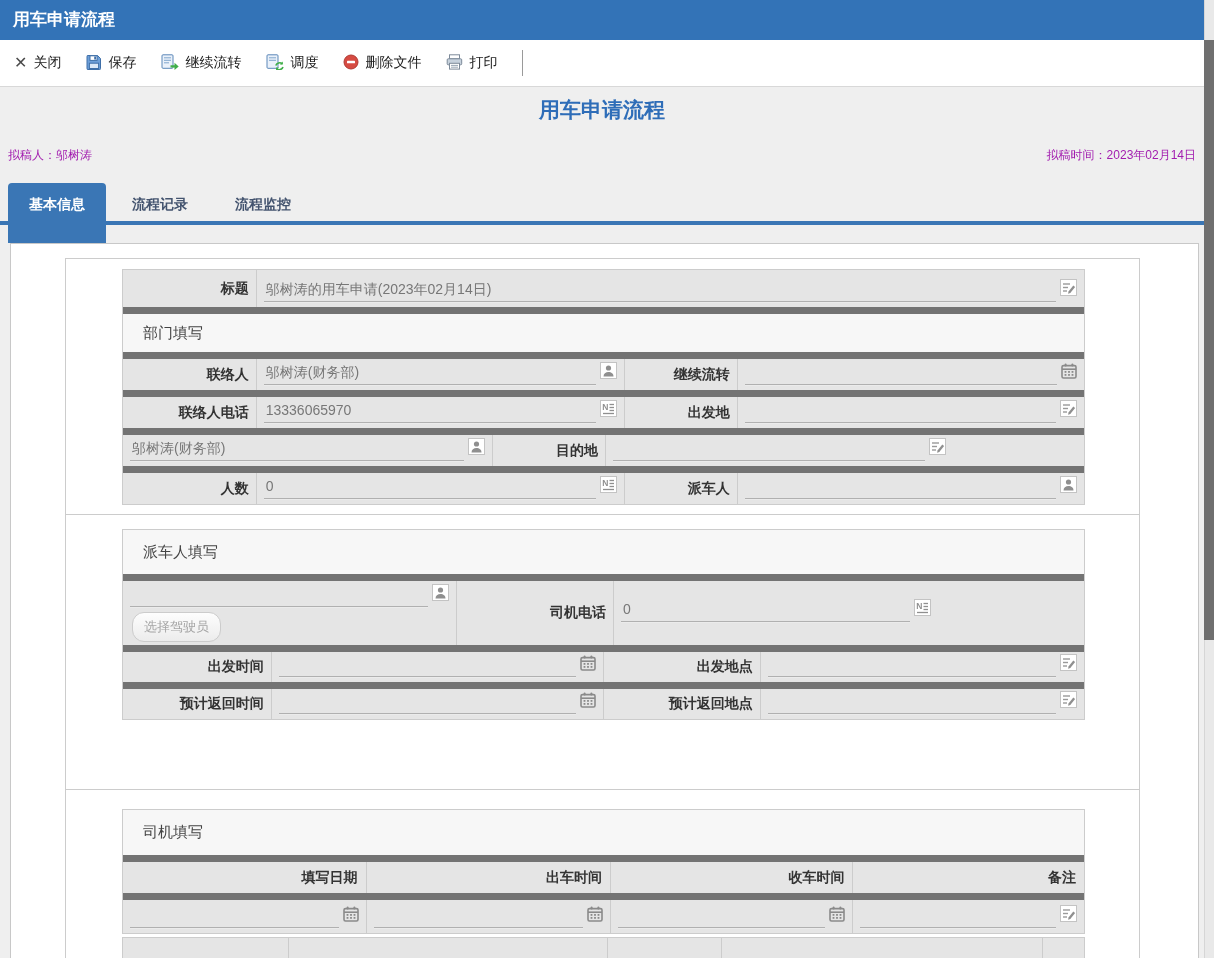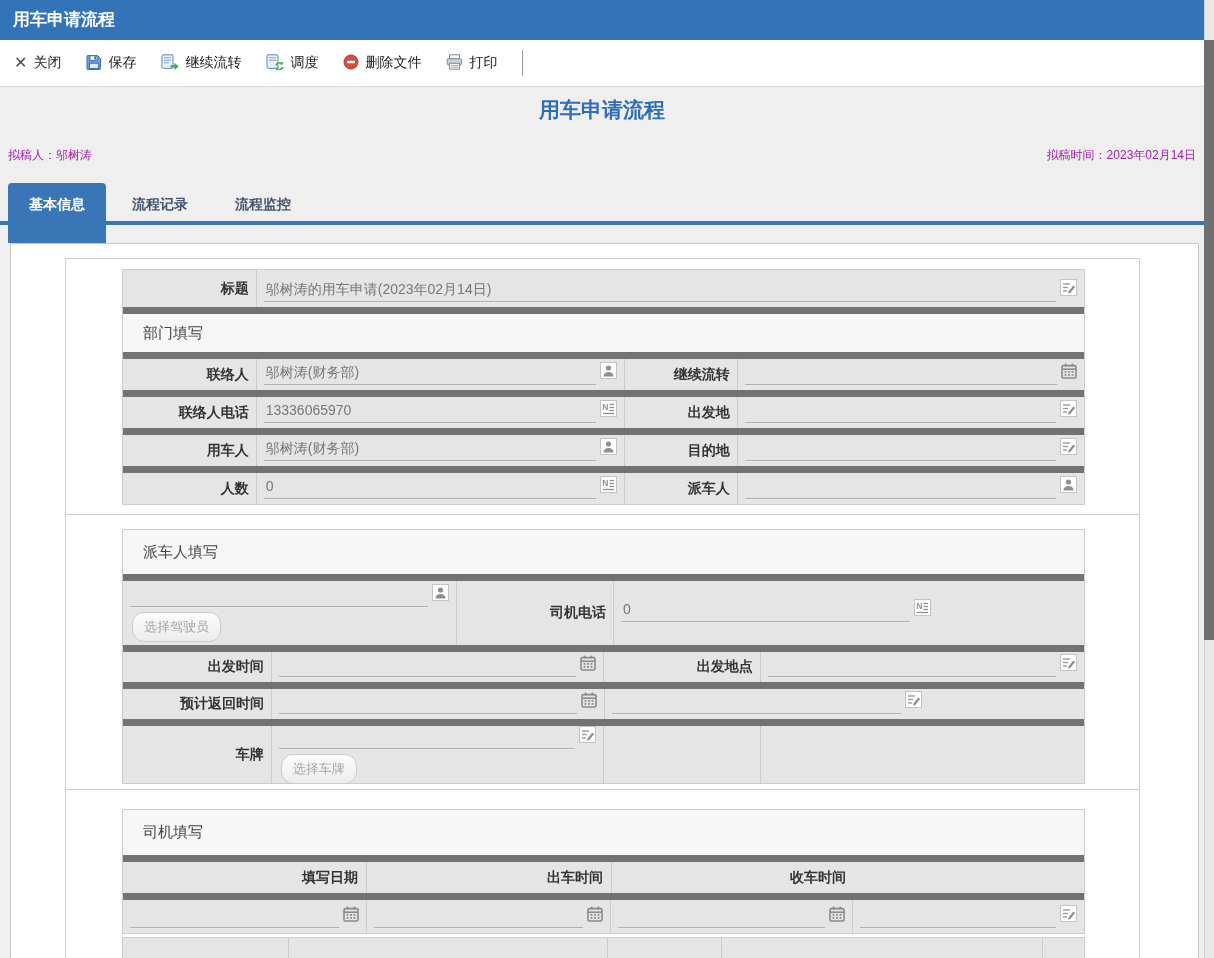--- a/index.html
+++ b/index.html
@@ -218,21 +218,20 @@
           <span class="ficon"><svg width="17" height="17" viewBox="0 0 17 17">
                 <rect x="0.5" y="0.5" width="16" height="16" fill="#fff" stroke="#c3c3c3"></rect>
                 <line x1="3" y1="5" x2="10" y2="5" stroke="#9a9a9a" stroke-width="1.4"></line>
                 <line x1="3" y1="8.5" x2="8" y2="8.5" stroke="#9a9a9a" stroke-width="1.4"></line>
                 <line x1="3" y1="12" x2="7" y2="12" stroke="#9a9a9a" stroke-width="1.4"></line>
                 <path d="M8.5 12.5 L13.3 6.6 l1.8 1.5 -4.8 5.9 -2.2 .7z" fill="#8f8f8f"></path>
               </svg></span>
         </div>
       </div>
       <div class="row h38">
-        <div class="cell lbl w133">用车人</div>
         <div class="cell fld w369">
           <div class="uline">邬树涛(财务部)</div>
           <span class="ficon"><svg width="17" height="17" viewBox="0 0 17 17">
                 <rect x="0.5" y="0.5" width="16" height="16" fill="#fff" stroke="#c3c3c3"></rect>
                 <circle cx="8.5" cy="6" r="2.6" fill="#8f8f8f"></circle>
                 <path d="M3.5 14.5c0-3 2.2-4.6 5-4.6s5 1.6 5 4.6z" fill="#8f8f8f"></path>
               </svg></span>
         </div>
         <div class="cell lbl w113">目的地</div>
         <div class="cell fld w348">
@@ -345,61 +344,45 @@
                 <g fill="#8a8a8a">
                   <rect x="3.6" y="8" width="1.8" height="1.8"></rect>
                   <rect x="7.1" y="8" width="1.8" height="1.8"></rect>
                   <rect x="10.6" y="8" width="1.8" height="1.8"></rect>
                   <rect x="3.6" y="11" width="1.8" height="1.8"></rect>
                   <rect x="7.1" y="11" width="1.8" height="1.8"></rect>
                   <rect x="10.6" y="11" width="1.8" height="1.8"></rect>
                 </g>
               </svg></span>
         </div>
+        <div class="cell lbl w157">预计返回地点</div>
         <div class="cell fld w325">
           <div class="uline"></div>
           <span class="ficon"><svg width="17" height="17" viewBox="0 0 17 17">
                 <rect x="0.5" y="0.5" width="16" height="16" fill="#fff" stroke="#c3c3c3"></rect>
                 <line x1="3" y1="5" x2="10" y2="5" stroke="#9a9a9a" stroke-width="1.4"></line>
                 <line x1="3" y1="8.5" x2="8" y2="8.5" stroke="#9a9a9a" stroke-width="1.4"></line>
                 <line x1="3" y1="12" x2="7" y2="12" stroke="#9a9a9a" stroke-width="1.4"></line>
                 <path d="M8.5 12.5 L13.3 6.6 l1.8 1.5 -4.8 5.9 -2.2 .7z" fill="#8f8f8f"></path>
               </svg></span>
         </div>
-      </div>
-      <div class="row h64">
-        <div class="cell lbl w148">车牌</div>
-        <div class="cell stack w333">
-          <div class="irow">
-            <div class="uline"></div>
-            <span class="ficon"><svg width="17" height="17" viewBox="0 0 17 17">
-                  <rect x="0.5" y="0.5" width="16" height="16" fill="#fff" stroke="#c3c3c3"></rect>
-                  <line x1="3" y1="5" x2="10" y2="5" stroke="#9a9a9a" stroke-width="1.4"></line>
-                  <line x1="3" y1="8.5" x2="8" y2="8.5" stroke="#9a9a9a" stroke-width="1.4"></line>
-                  <line x1="3" y1="12" x2="7" y2="12" stroke="#9a9a9a" stroke-width="1.4"></line>
-                  <path d="M8.5 12.5 L13.3 6.6 l1.8 1.5 -4.8 5.9 -2.2 .7z" fill="#8f8f8f"></path>
-                </svg></span>
-          </div>
-          <div class="sel-btn">选择车牌</div>
-        </div>
-        <div class="cell w157"></div>
-        <div class="cell w325"></div>
       </div>
     </div>
   </div>
 
   <div class="sbox sbox3">
     <div class="tbl t3">
       <div class="row h45">
         <div class="sect-hdr" style="width:100%">司机填写</div>
       </div>
       <div class="row h38">
         <div class="cell colhdr w243">填写日期</div>
         <div class="cell colhdr w245">出车时间</div>
         <div class="cell colhdr w243">收车时间</div>
+        <div class="cell colhdr w232">备注</div>
       </div>
       <div class="row h40">
         <div class="cell fld w243">
           <div class="uline"></div>
           <span class="ficon"><svg width="16" height="16" viewBox="0 0 16 16">
                 <rect x="1" y="2.6" width="14" height="12.4" rx="1.5" fill="none" stroke="#8a8a8a" stroke-width="1.6"></rect>
                 <line x1="1" y1="6.2" x2="15" y2="6.2" stroke="#8a8a8a" stroke-width="1.6"></line>
                 <rect x="3.6" y="0.4" width="2" height="3.2" rx="1" fill="#8a8a8a"></rect>
                 <rect x="10.4" y="0.4" width="2" height="3.2" rx="1" fill="#8a8a8a"></rect>
                 <g fill="#8a8a8a">

